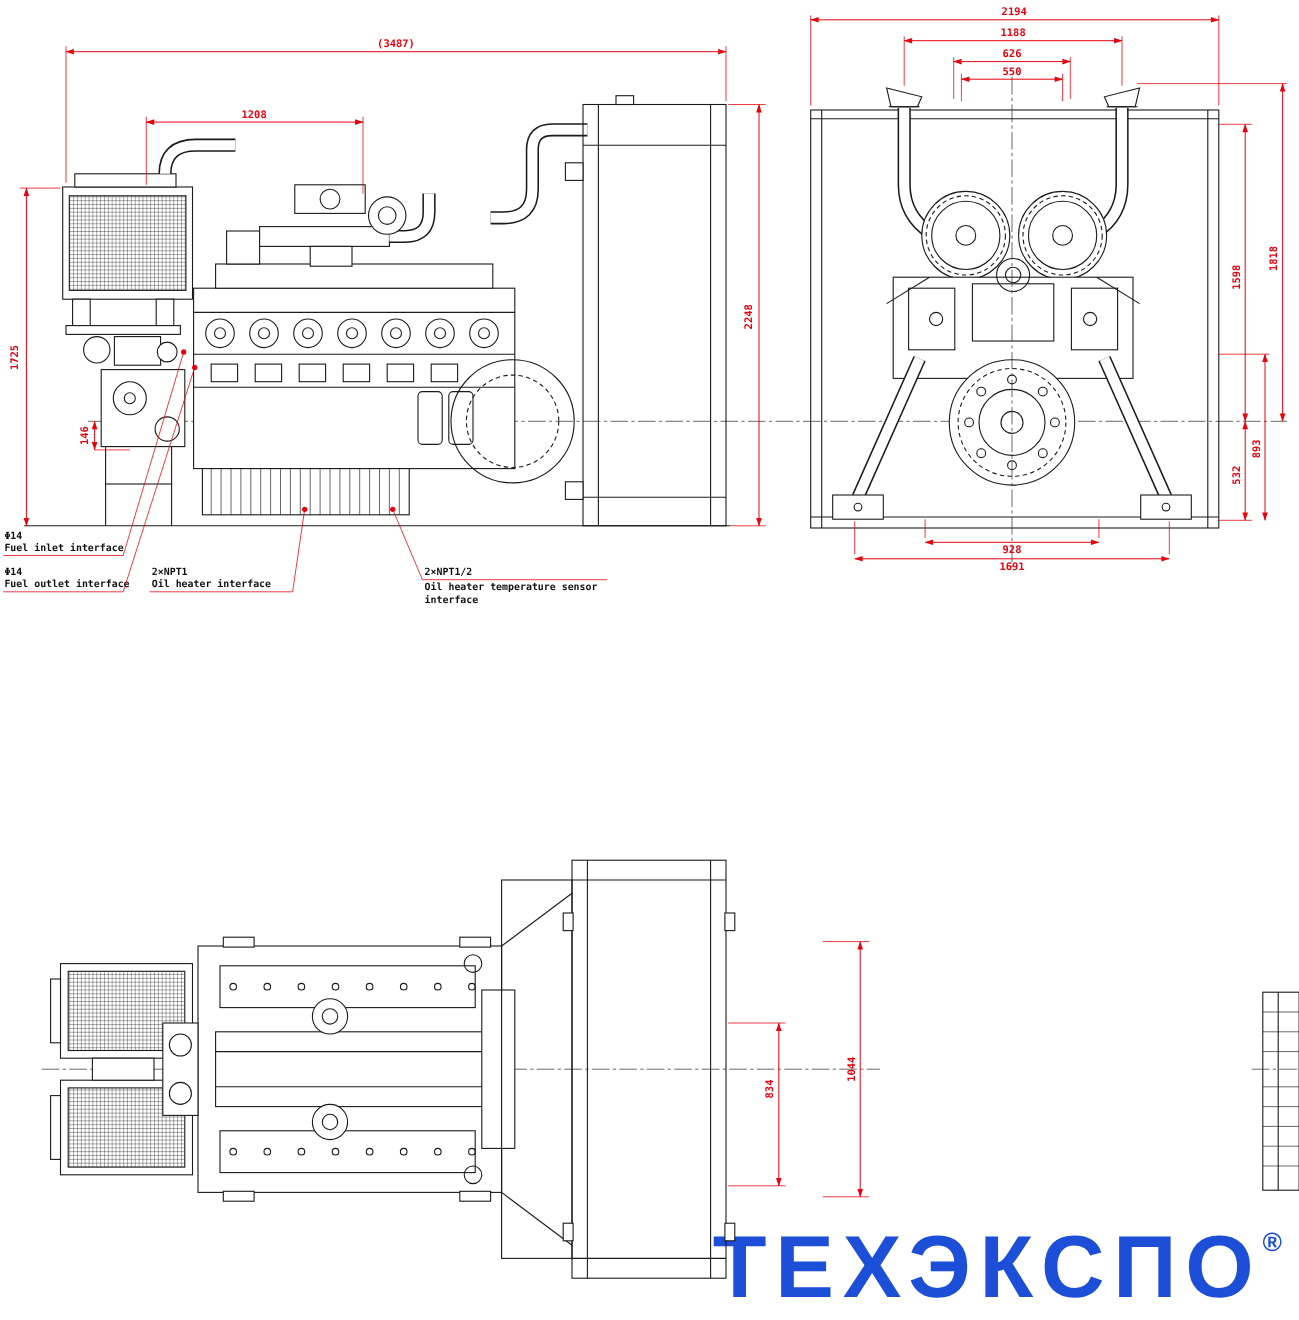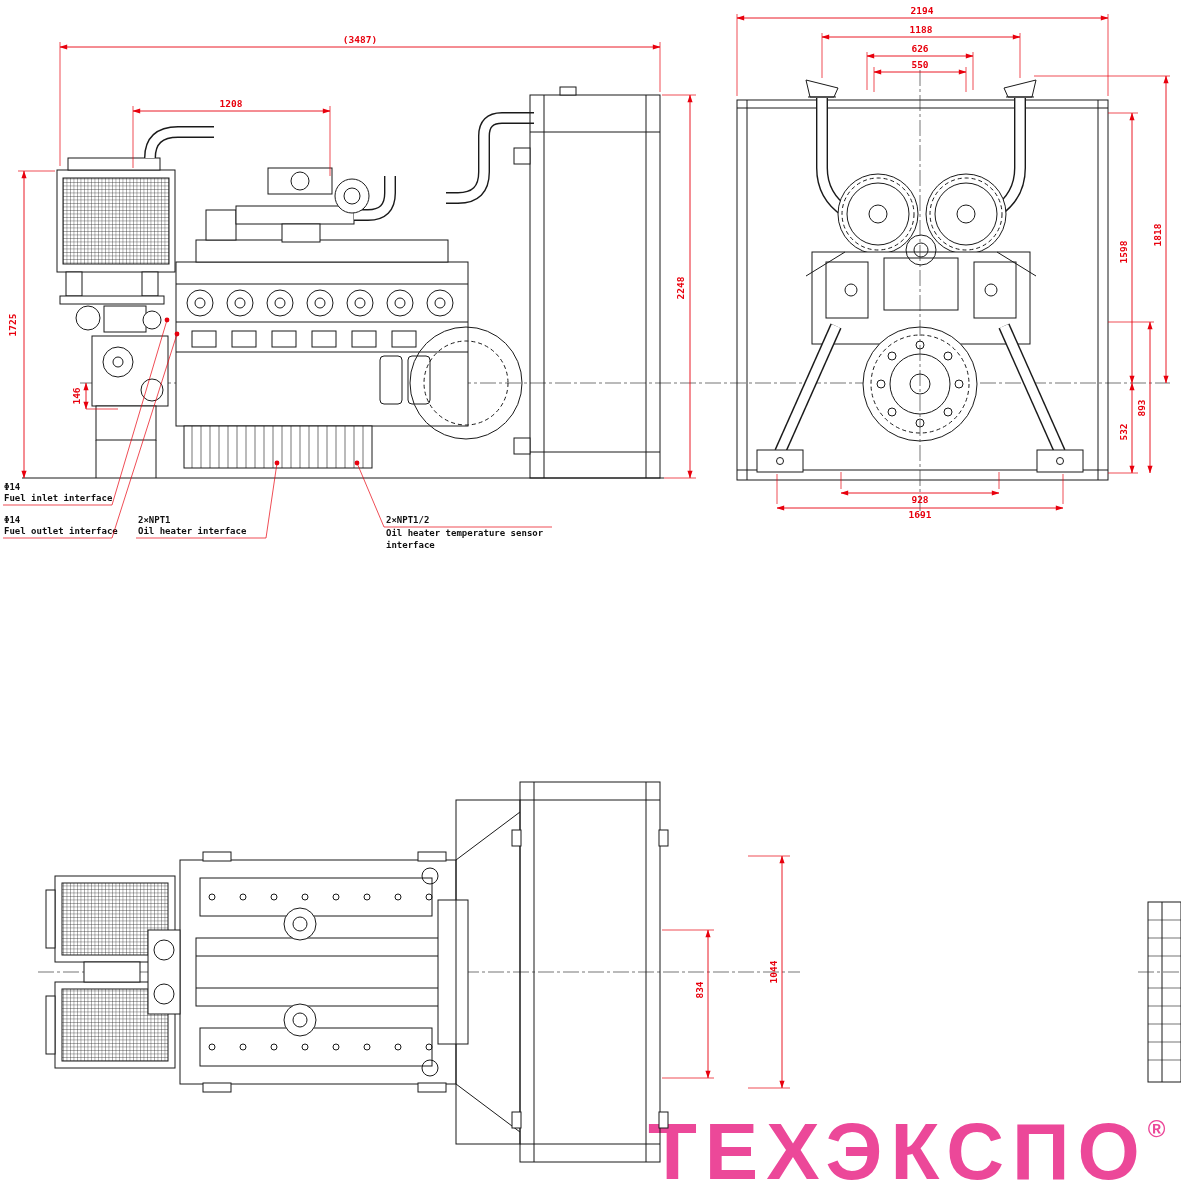--- a/index.html
+++ b/index.html
@@ -11,21 +11,21 @@
   .thin {stroke:#1a1a1a;stroke-width:.6;fill:none;}
   .dash {stroke-dasharray:4 3;}
   .cl   {stroke:#3a3a3a;stroke-width:.7;stroke-dasharray:16 3 3 3;fill:none;}
   .dim  {stroke:#e8000d;stroke-width:.9;fill:none;}
   .ext  {stroke:#e8000d;stroke-width:.7;fill:none;}
   .dimtxt{fill:#e8000d;font:bold 9.5px "DejaVu Sans Mono",monospace;text-anchor:middle;}
   .calltxt{fill:#111;font:bold 9px "DejaVu Sans Mono",monospace;}
   .pipe-o{stroke:#1a1a1a;stroke-width:12;fill:none;stroke-linejoin:round;}
   .pipe-i{stroke:#fff;stroke-width:9.2;fill:none;stroke-linejoin:round;}
   .watermark{position:absolute;left:648px;top:1112px;font-family:"Liberation Sans",sans-serif;
-             font-weight:bold;font-size:80px;letter-spacing:8px;color:#ec4899;line-height:1;
+             font-weight:bold;font-size:80px;letter-spacing:8px;color:#1d4ed8;line-height:1;
              user-select:none;white-space:nowrap;}
   .watermark sup{font-size:24px;vertical-align:42px;letter-spacing:0;}
 </style>
 </head>
 <body>
 
 <div class="page">
 
   <div class="watermark">
     <span>ТЕХЭКСПО</span><sup>®</sup>

